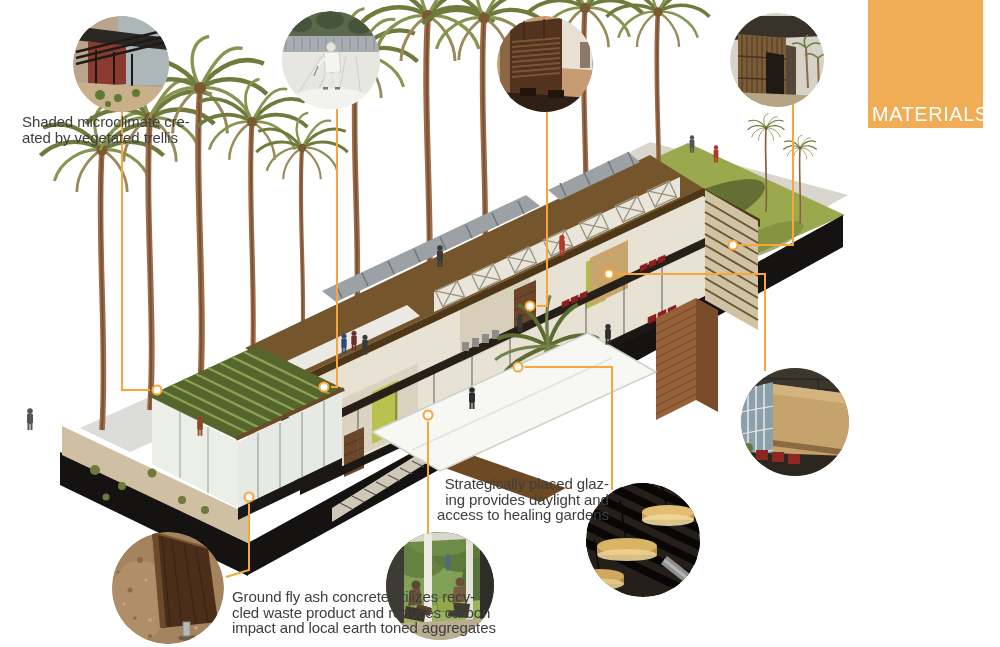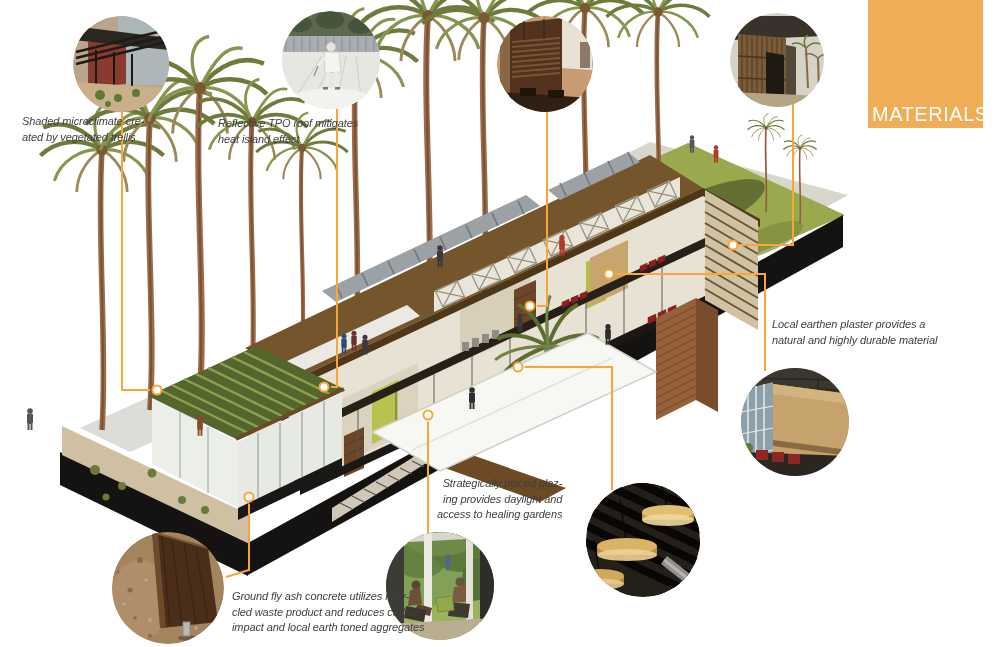--- a/index.html
+++ b/index.html
@@ -1,20 +1,20 @@
 <!DOCTYPE html>
 <html><head>
 <meta charset="utf-8">
 <style>
   html,body{margin:0;padding:0;background:#ffffff;}
   #board{position:relative;width:1000px;height:647px;background:#ffffff;overflow:hidden;
          font-family:"Liberation Sans",sans-serif;}
   #scene{position:absolute;left:0;top:0;width:1000px;height:647px;}
-  .callout-label{position:absolute;font-size:11px;line-height:15.5px;color:#3e3e3e;
-                 white-space:pre-line;letter-spacing:-0.1px;font-style:italic;}
+  .callout-label{position:absolute;font-size:15px;line-height:15.5px;color:#3e3e3e;
+                 white-space:pre-line;letter-spacing:-0.1px;}
   #materials-banner{position:absolute;left:868px;top:0;width:115px;height:128px;background:#F1AD56;}
   #materials-banner span{position:absolute;left:4px;bottom:2px;color:#ffffff;font-size:21px;
                  letter-spacing:0.6px;transform:scaleX(.95);transform-origin:left bottom;}
 </style>
 </head>
 <body>
 
 <div id="board">
 
 <svg id="scene" viewBox="0 0 1000 647">
@@ -468,24 +468,20 @@
     </g>
     <g>
       <circle cx="249" cy="497" r="4.5" fill="#ffffff"></circle>
       <polyline points="249,503.5 249,570 226,577"></polyline>
     </g>
   </g>
 </svg>
 
 <div class="callout-label" style="left:22px;top:114px;">Shaded microclimate cre-
 ated by vegetated trellis</div>
-<div class="callout-label" style="left:218px;top:116px;">Reflective TPO roof mitigates
-heat island effect</div>
-<div class="callout-label" style="left:772px;top:317px;">Local earthen plaster provides a
-natural and highly durable material</div>
 <div class="callout-label" style="left:437px;top:476px;text-align:right;">Strategically placed glaz-
 ing provides daylight and
 access to healing gardens</div>
 <div class="callout-label" style="left:232px;top:589px;">Ground fly ash concrete utilizes recy-
 cled waste product and reduces carbon
 impact and local earth toned aggregates</div>
 
 <div id="materials-banner">
   <span>MATERIALS</span>
 </div>

